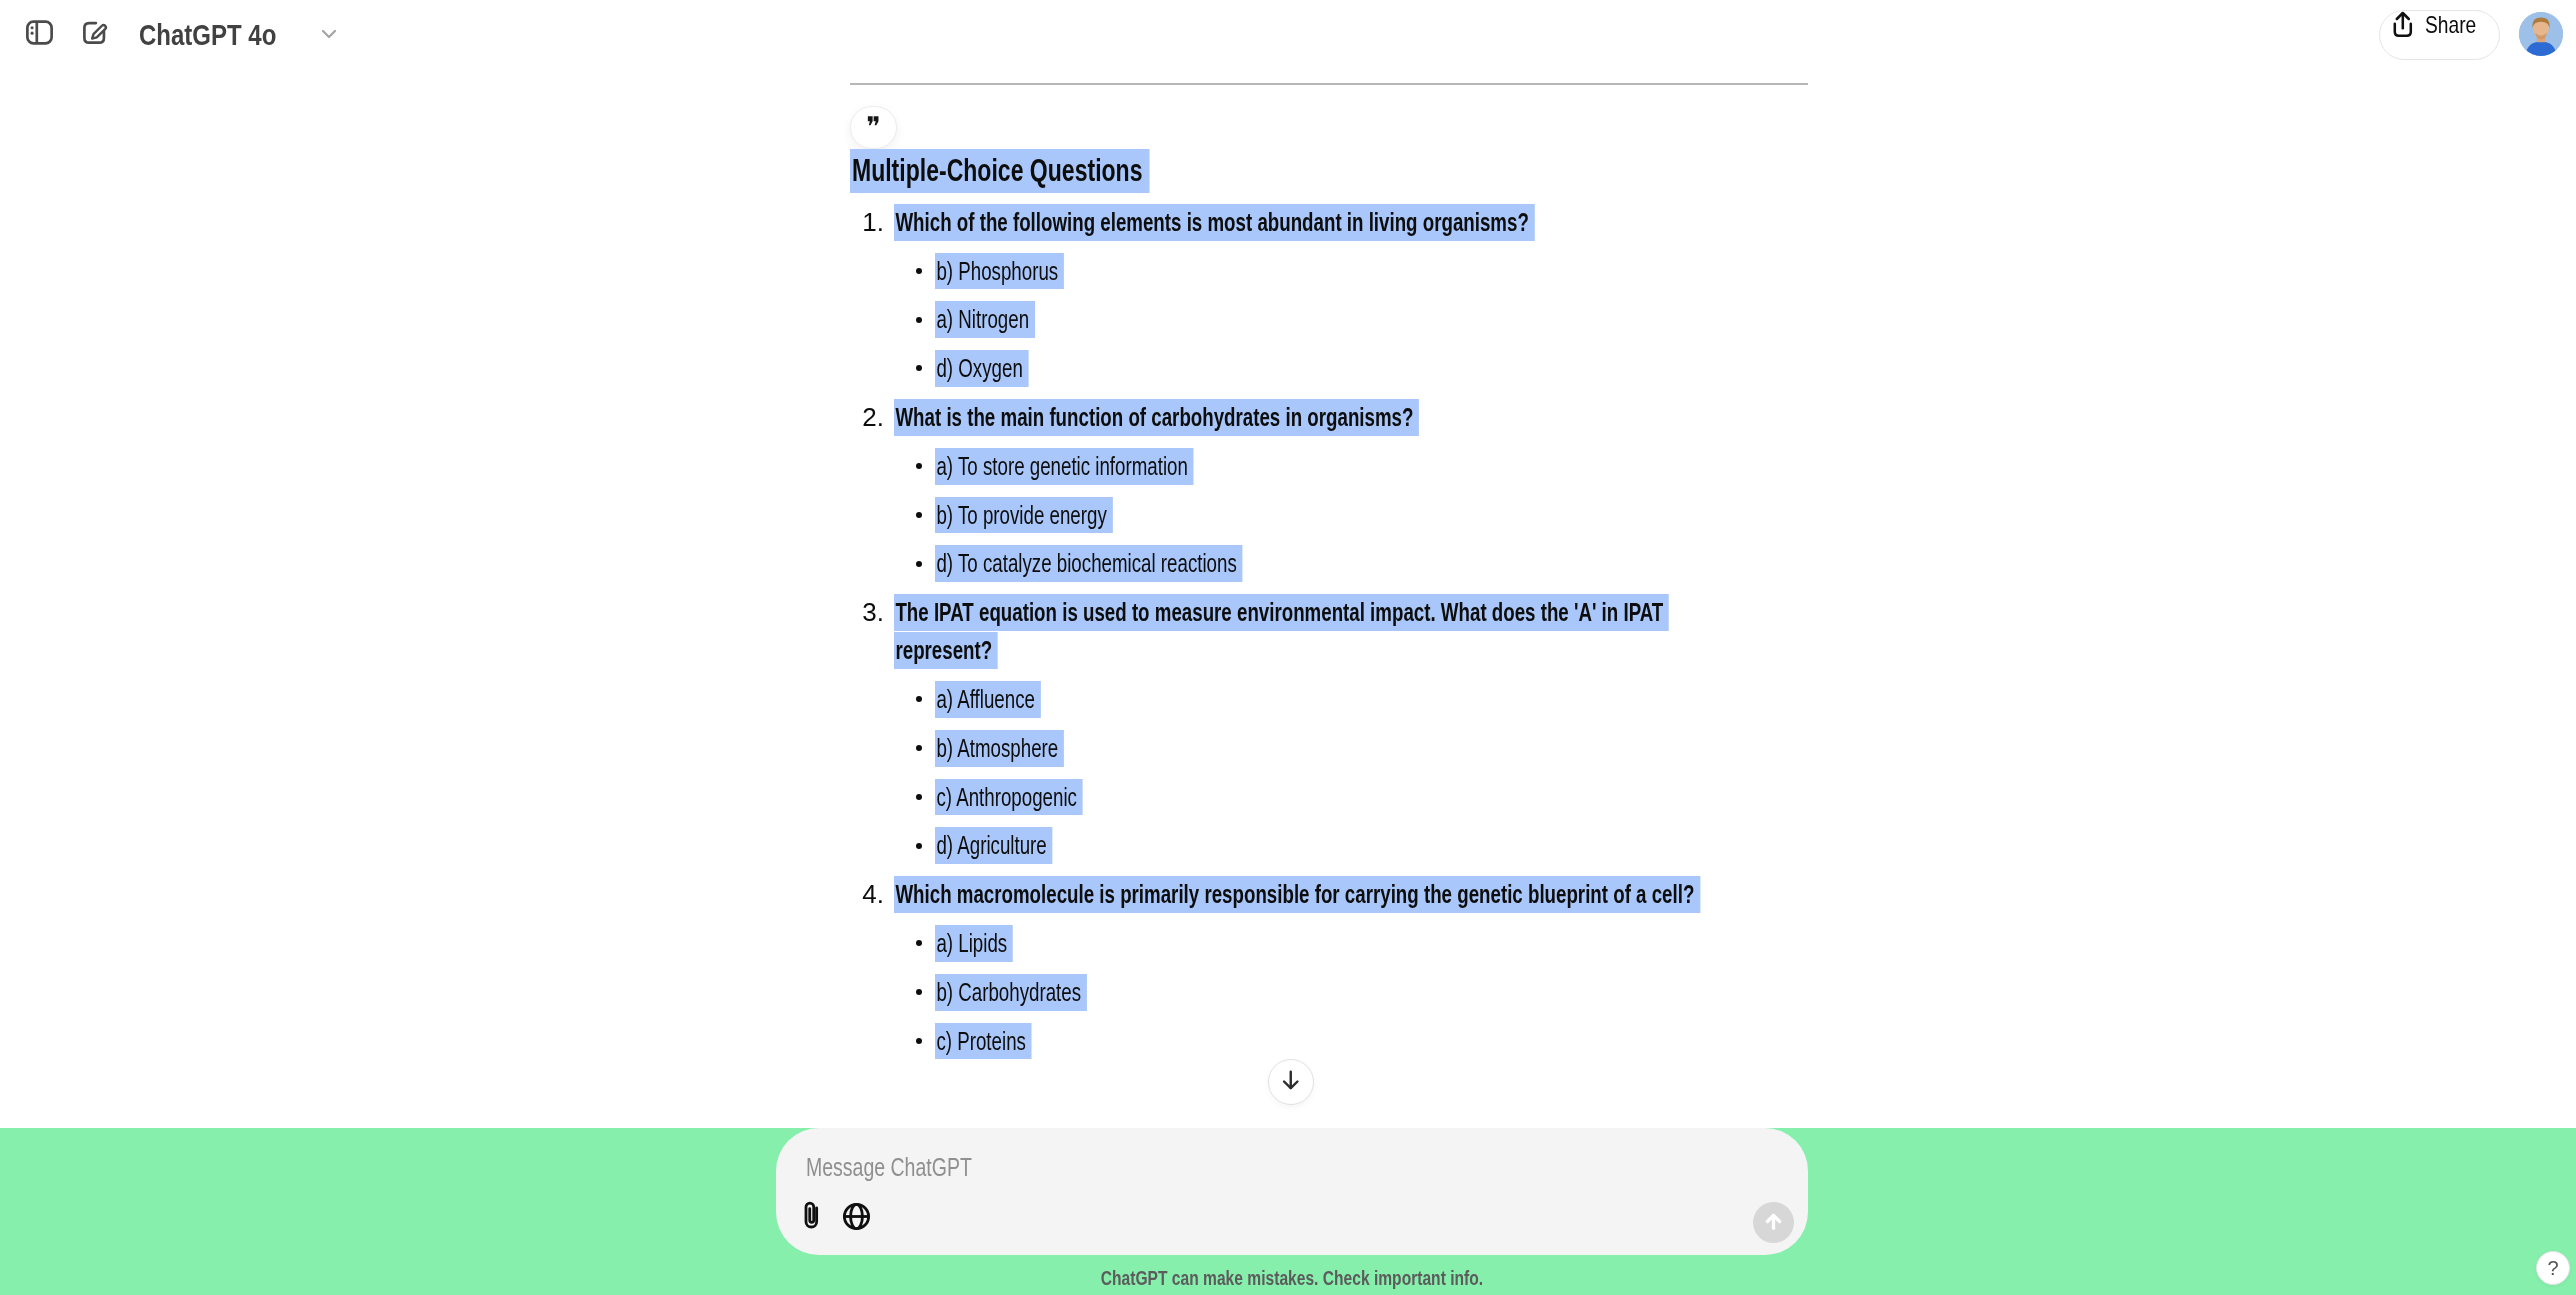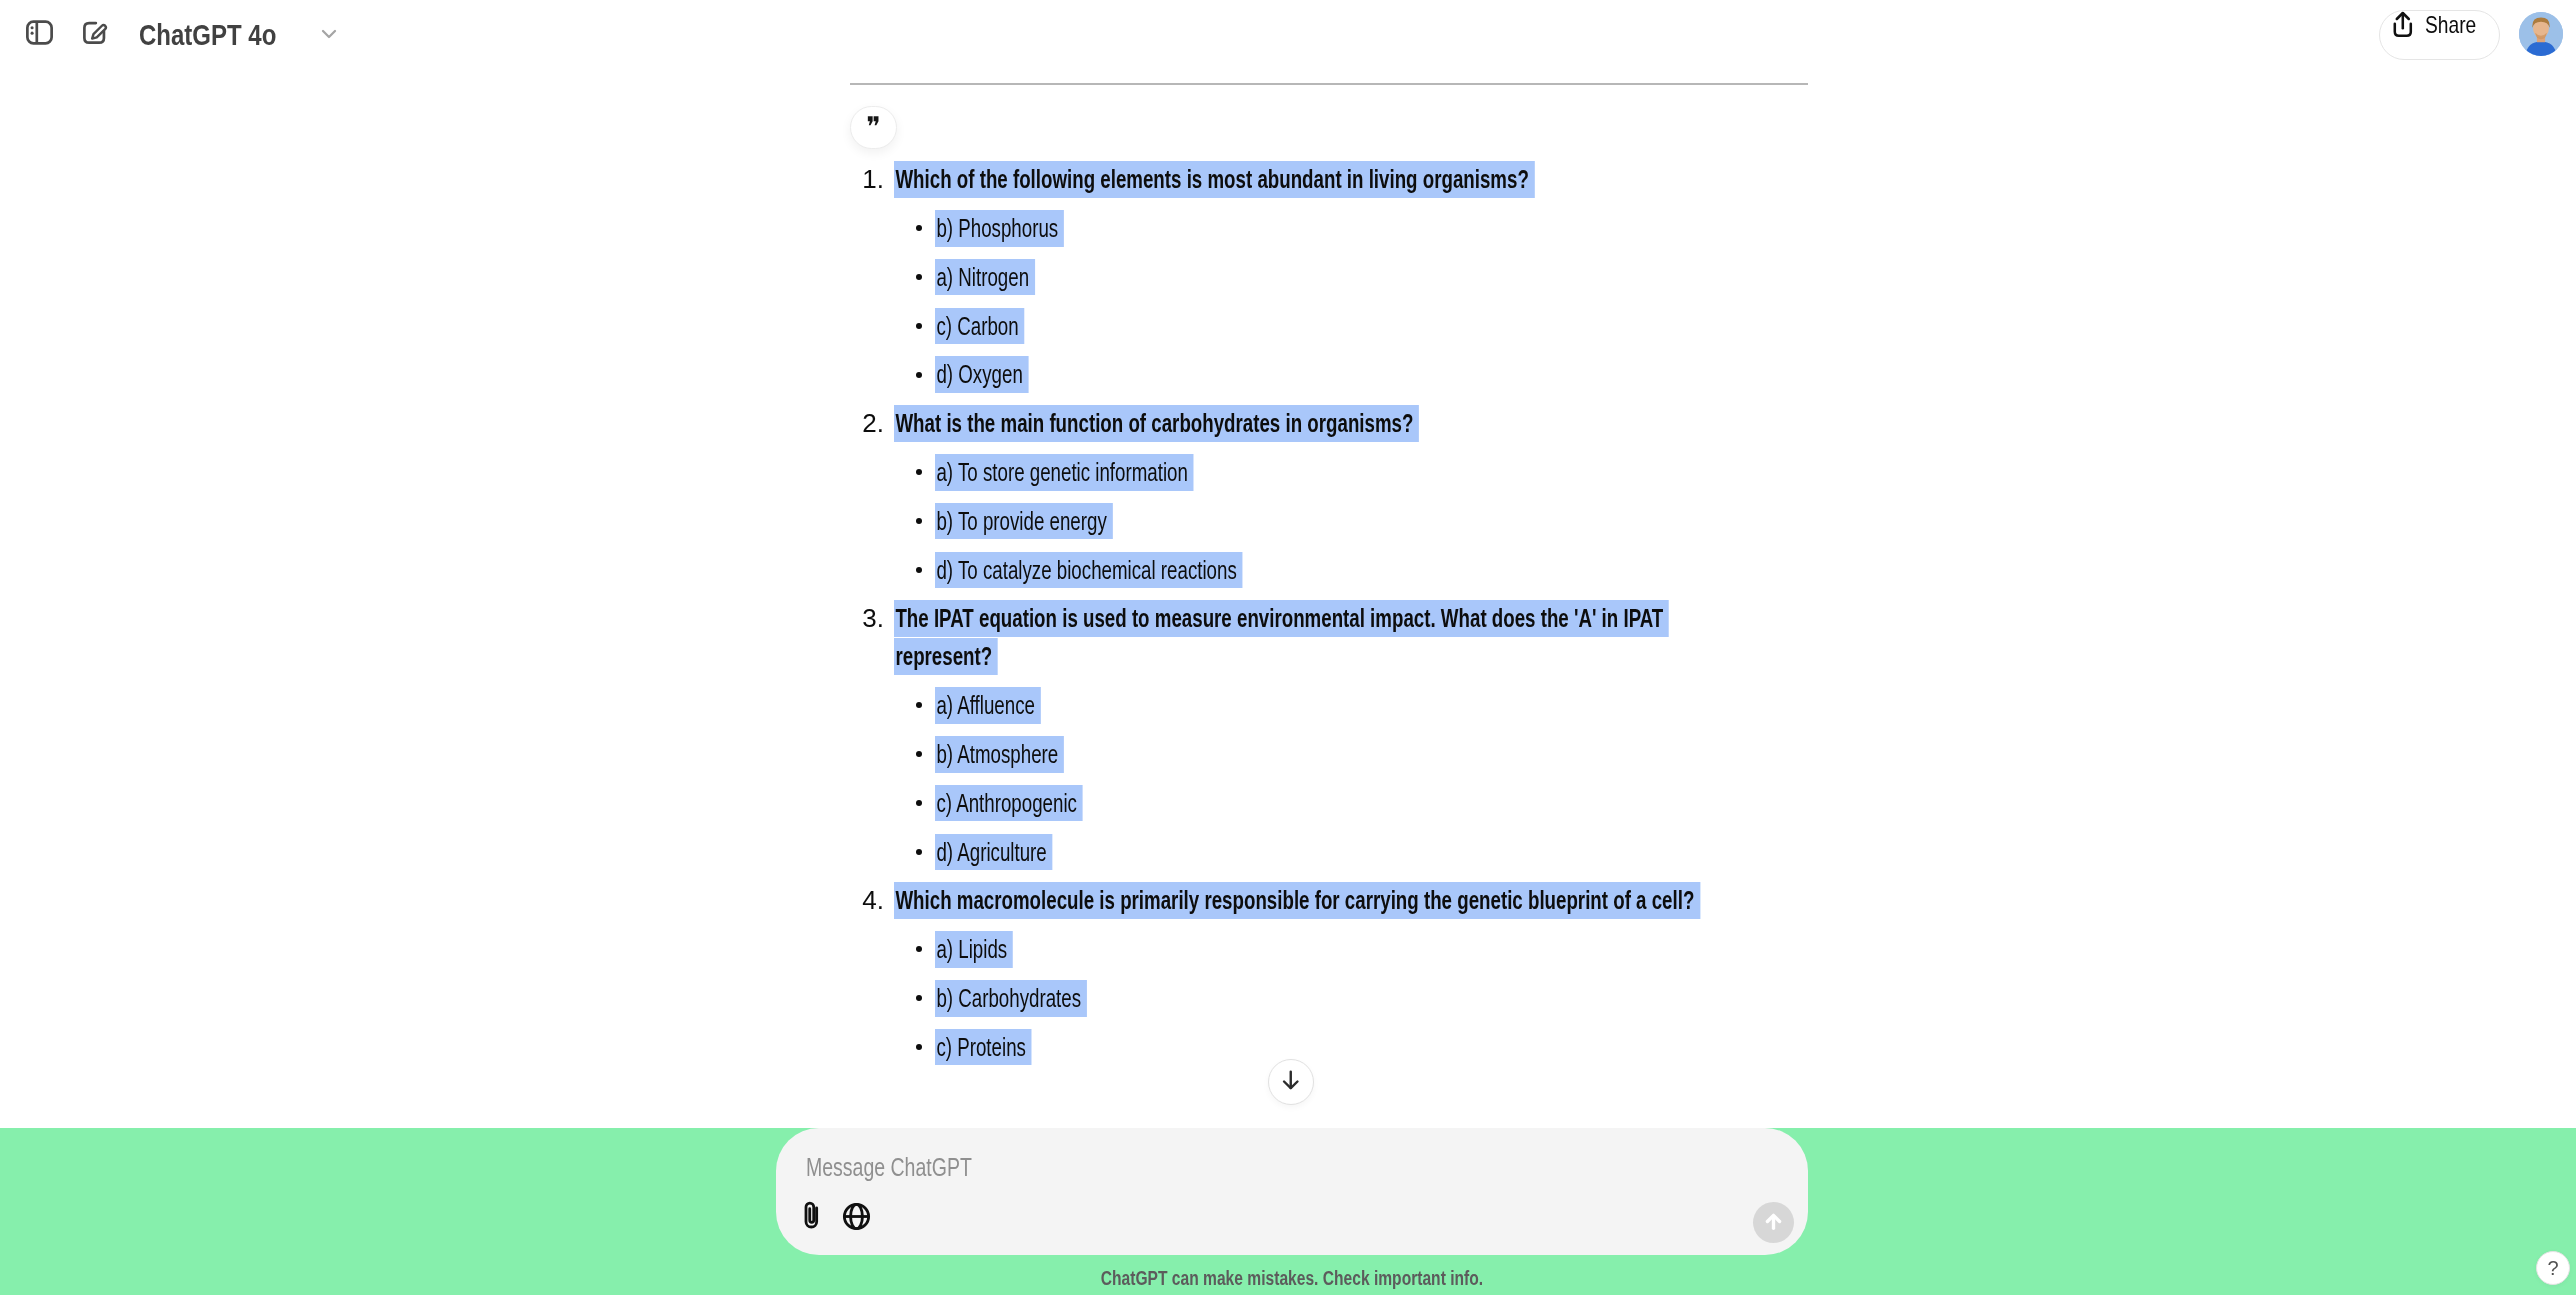--- a/index.html
+++ b/index.html
@@ -156,42 +156,38 @@
       </svg>
     </span>
   </button>
 
   <div class="content">
     <hr class="divider">
     <div class="quote-badge">
       <span>❞</span>
     </div>
 
+    <h2 class="mcq-heading"><span class="cx"><span class="hl-h">Multiple-Choice Questions</span></span></h2>
 
     <ol class="qlist">
 
       <li class="q">
         <span class="q-marker">1.</span>
         <div class="line">
             <span class="cx"><span class="hl q-text">Which of the following elements is most abundant in living organisms?</span></span>
           </div>
         <ul class="opts">
           <li class="opt">
               <div class="line">
                 <span class="cx"><span class="hl">b) Phosphorus</span></span>
               </div>
             </li>
           <li class="opt">
               <div class="line">
                 <span class="cx"><span class="hl">a) Nitrogen</span></span>
-              </div>
-            </li>
-          <li class="opt">
-              <div class="line">
-                <span class="cx"><span class="hl">c) Carbon</span></span>
               </div>
             </li>
           <li class="opt">
               <div class="line">
                 <span class="cx"><span class="hl">d) Oxygen</span></span>
               </div>
             </li>
         </ul>
       </li>
 

